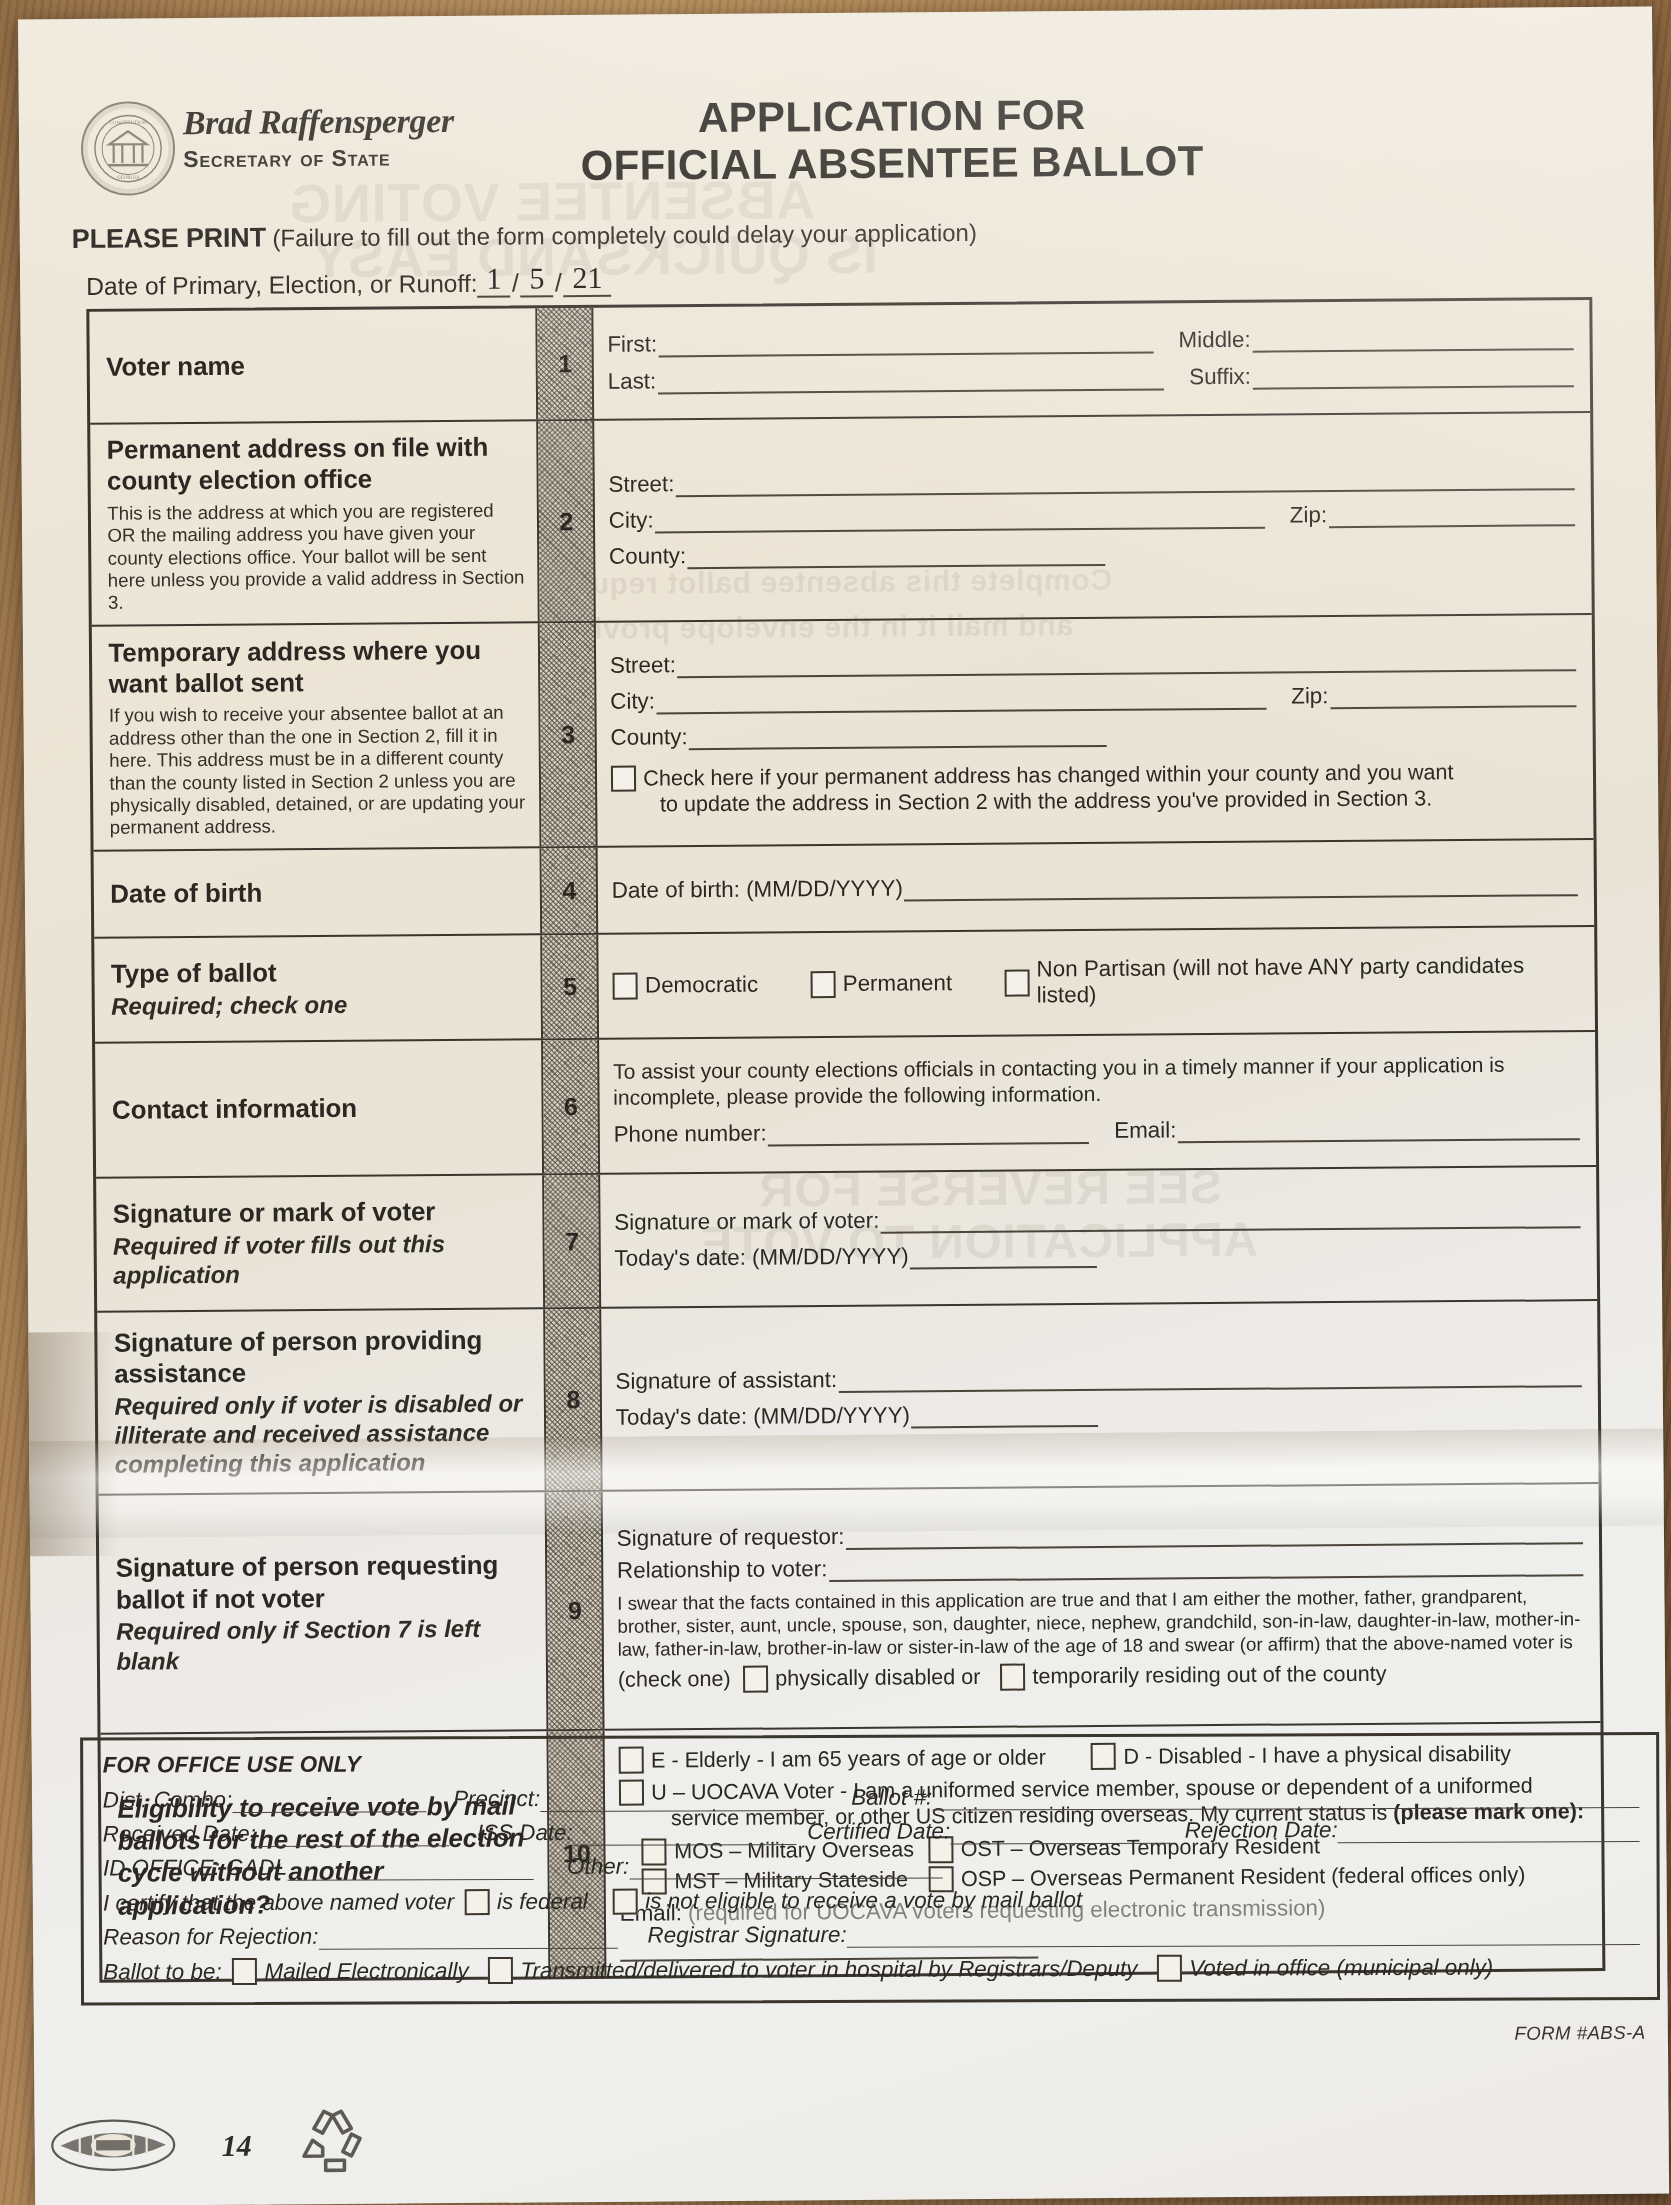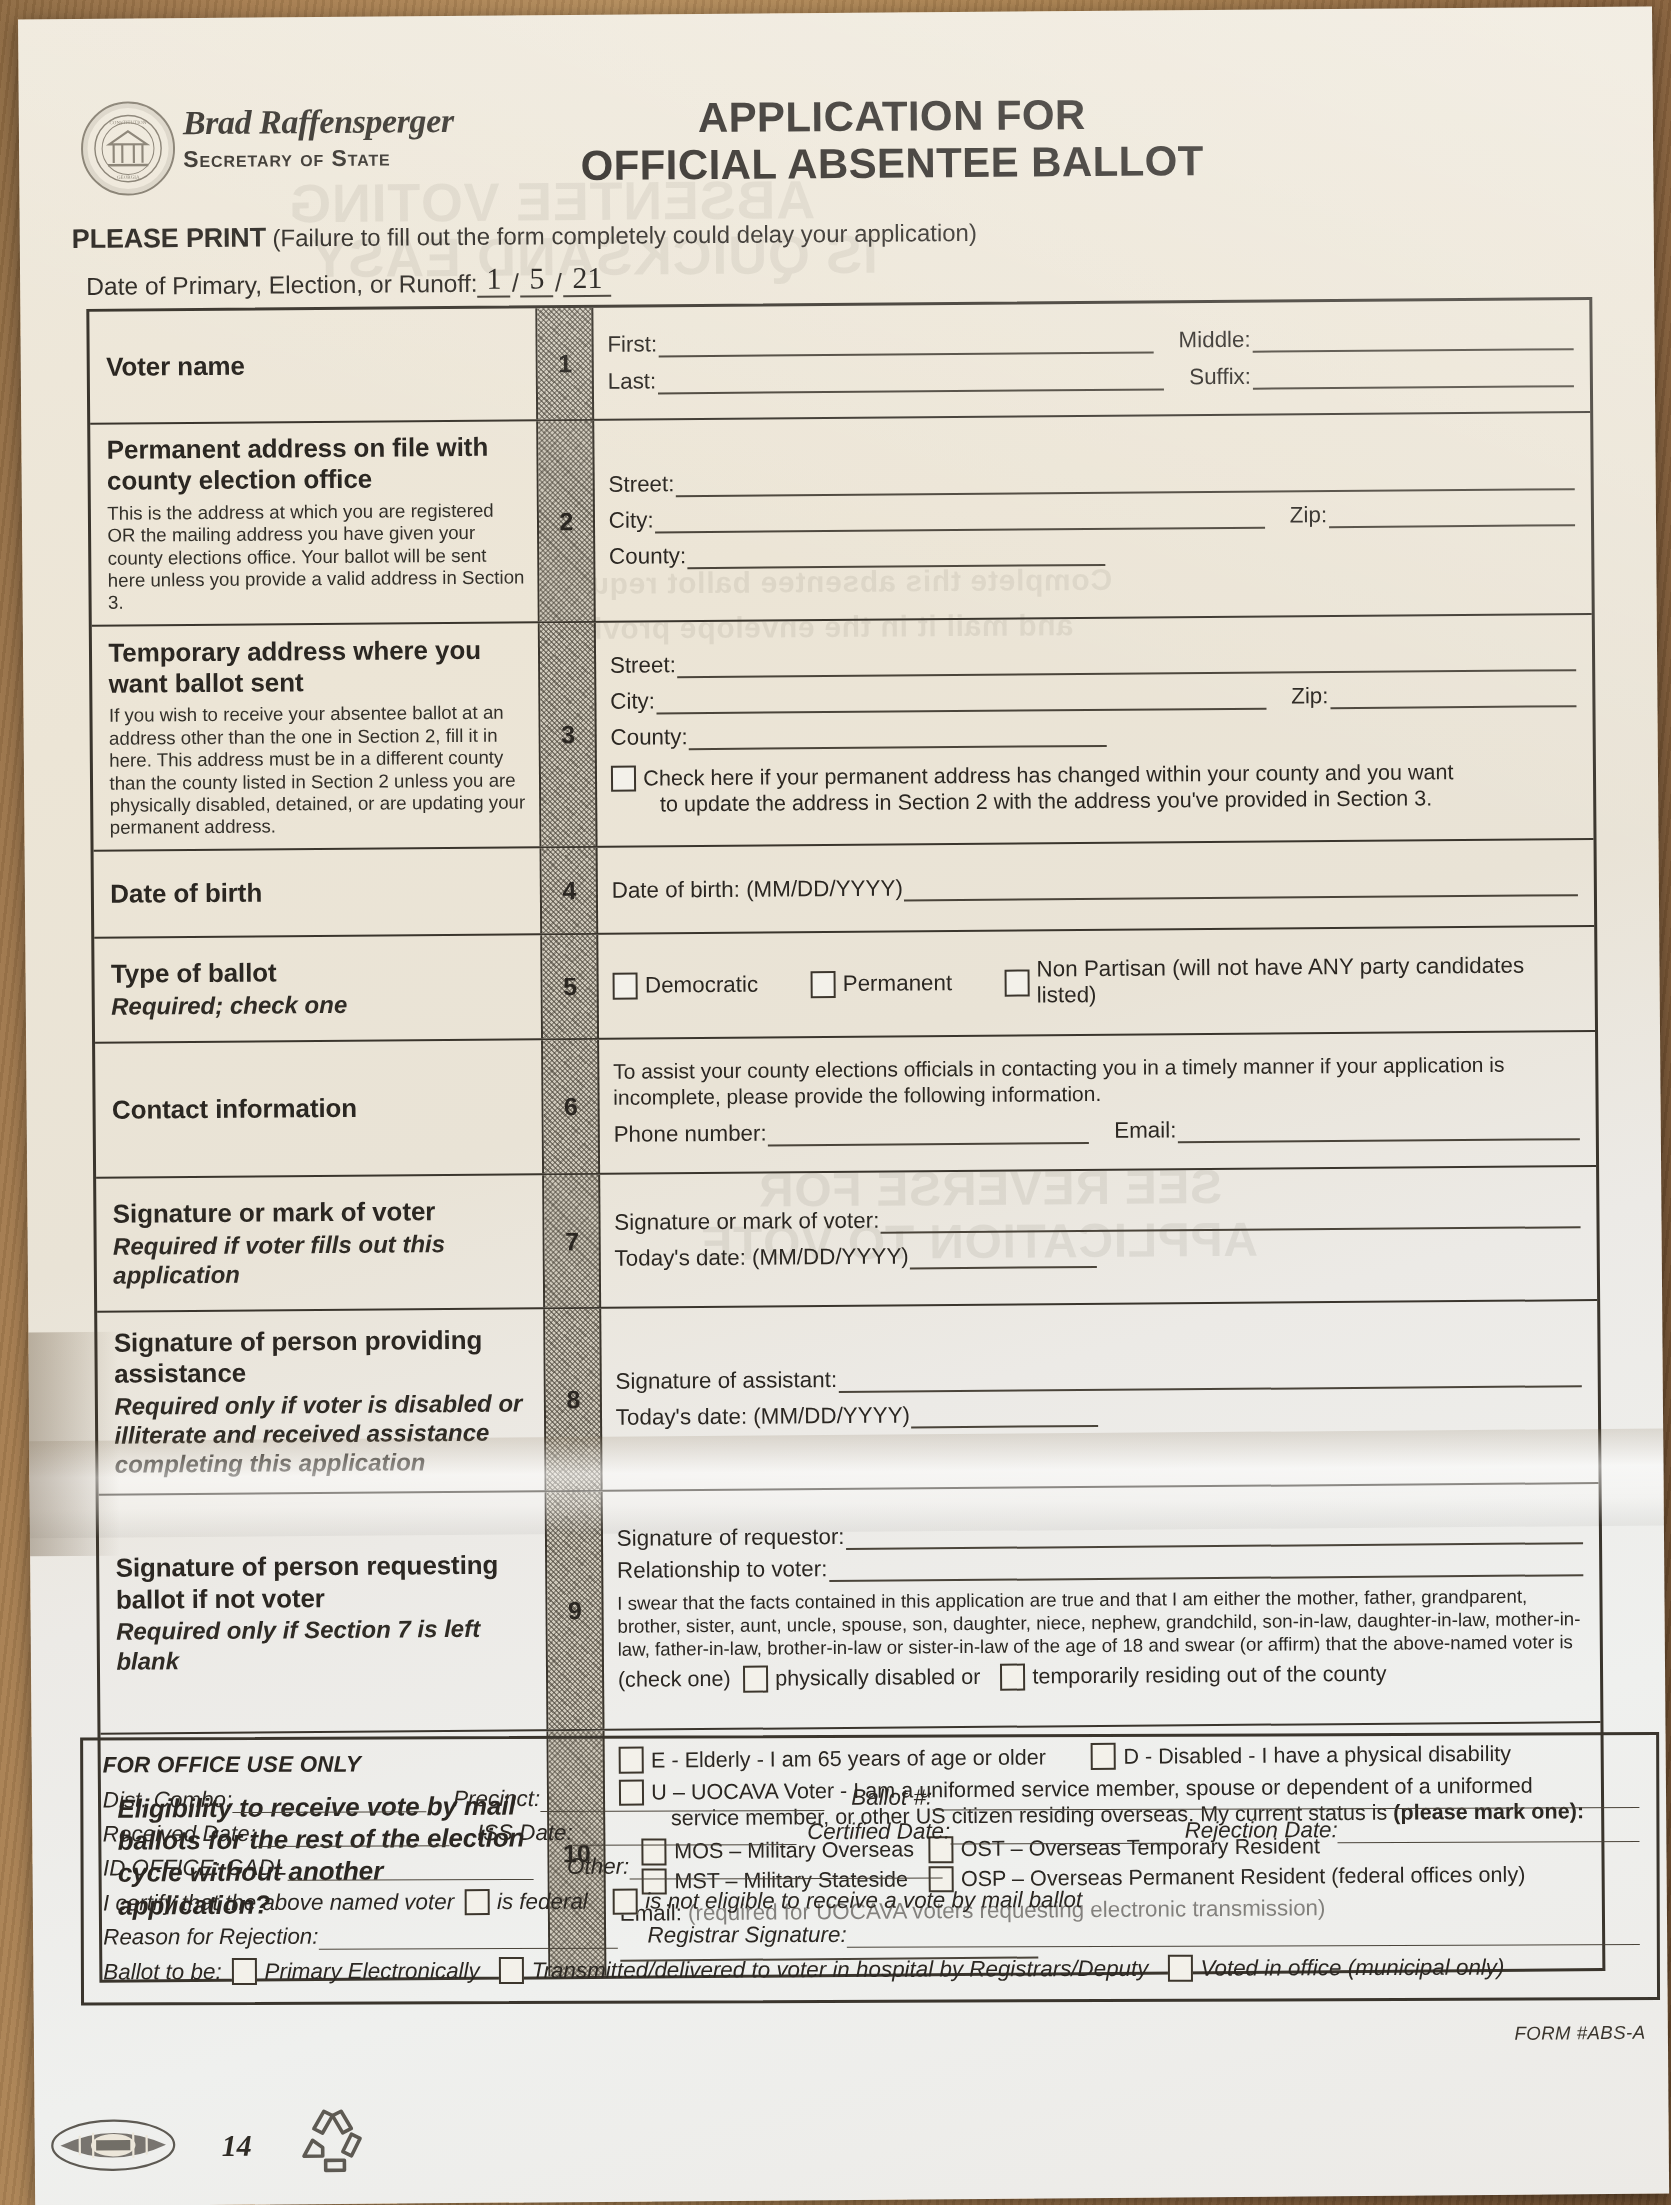--- a/index.html
+++ b/index.html
@@ -461,21 +461,21 @@
         <span>Reason for Rejection:</span>
         <span class="orule" style="width:299px"></span>
         <span style="width:30px"></span>
         <span>Registrar Signature:</span>
         <span class="orule" style="flex:1"></span>
       </div>
 
       <div class="orow" style="align-items:center">
         <span style="margin-right:10.4px">Ballot to be:</span>
         <span class="cb"></span>
-        <span style="margin-right:19.4px">Primary Electronically</span>
+        <span style="margin-right:19.4px">Mailed Electronically</span>
         <span class="cb"></span>
         <span style="margin-right:19.4px">Transmitted/delivered to voter in hospital by Registrars/Deputy</span>
         <span class="cb"></span>
         <span>Voted in office (municipal only)</span>
       </div>
     </div>
 
     <div class="formno">FORM #ABS-A</div>
 
     <div class="marks">

